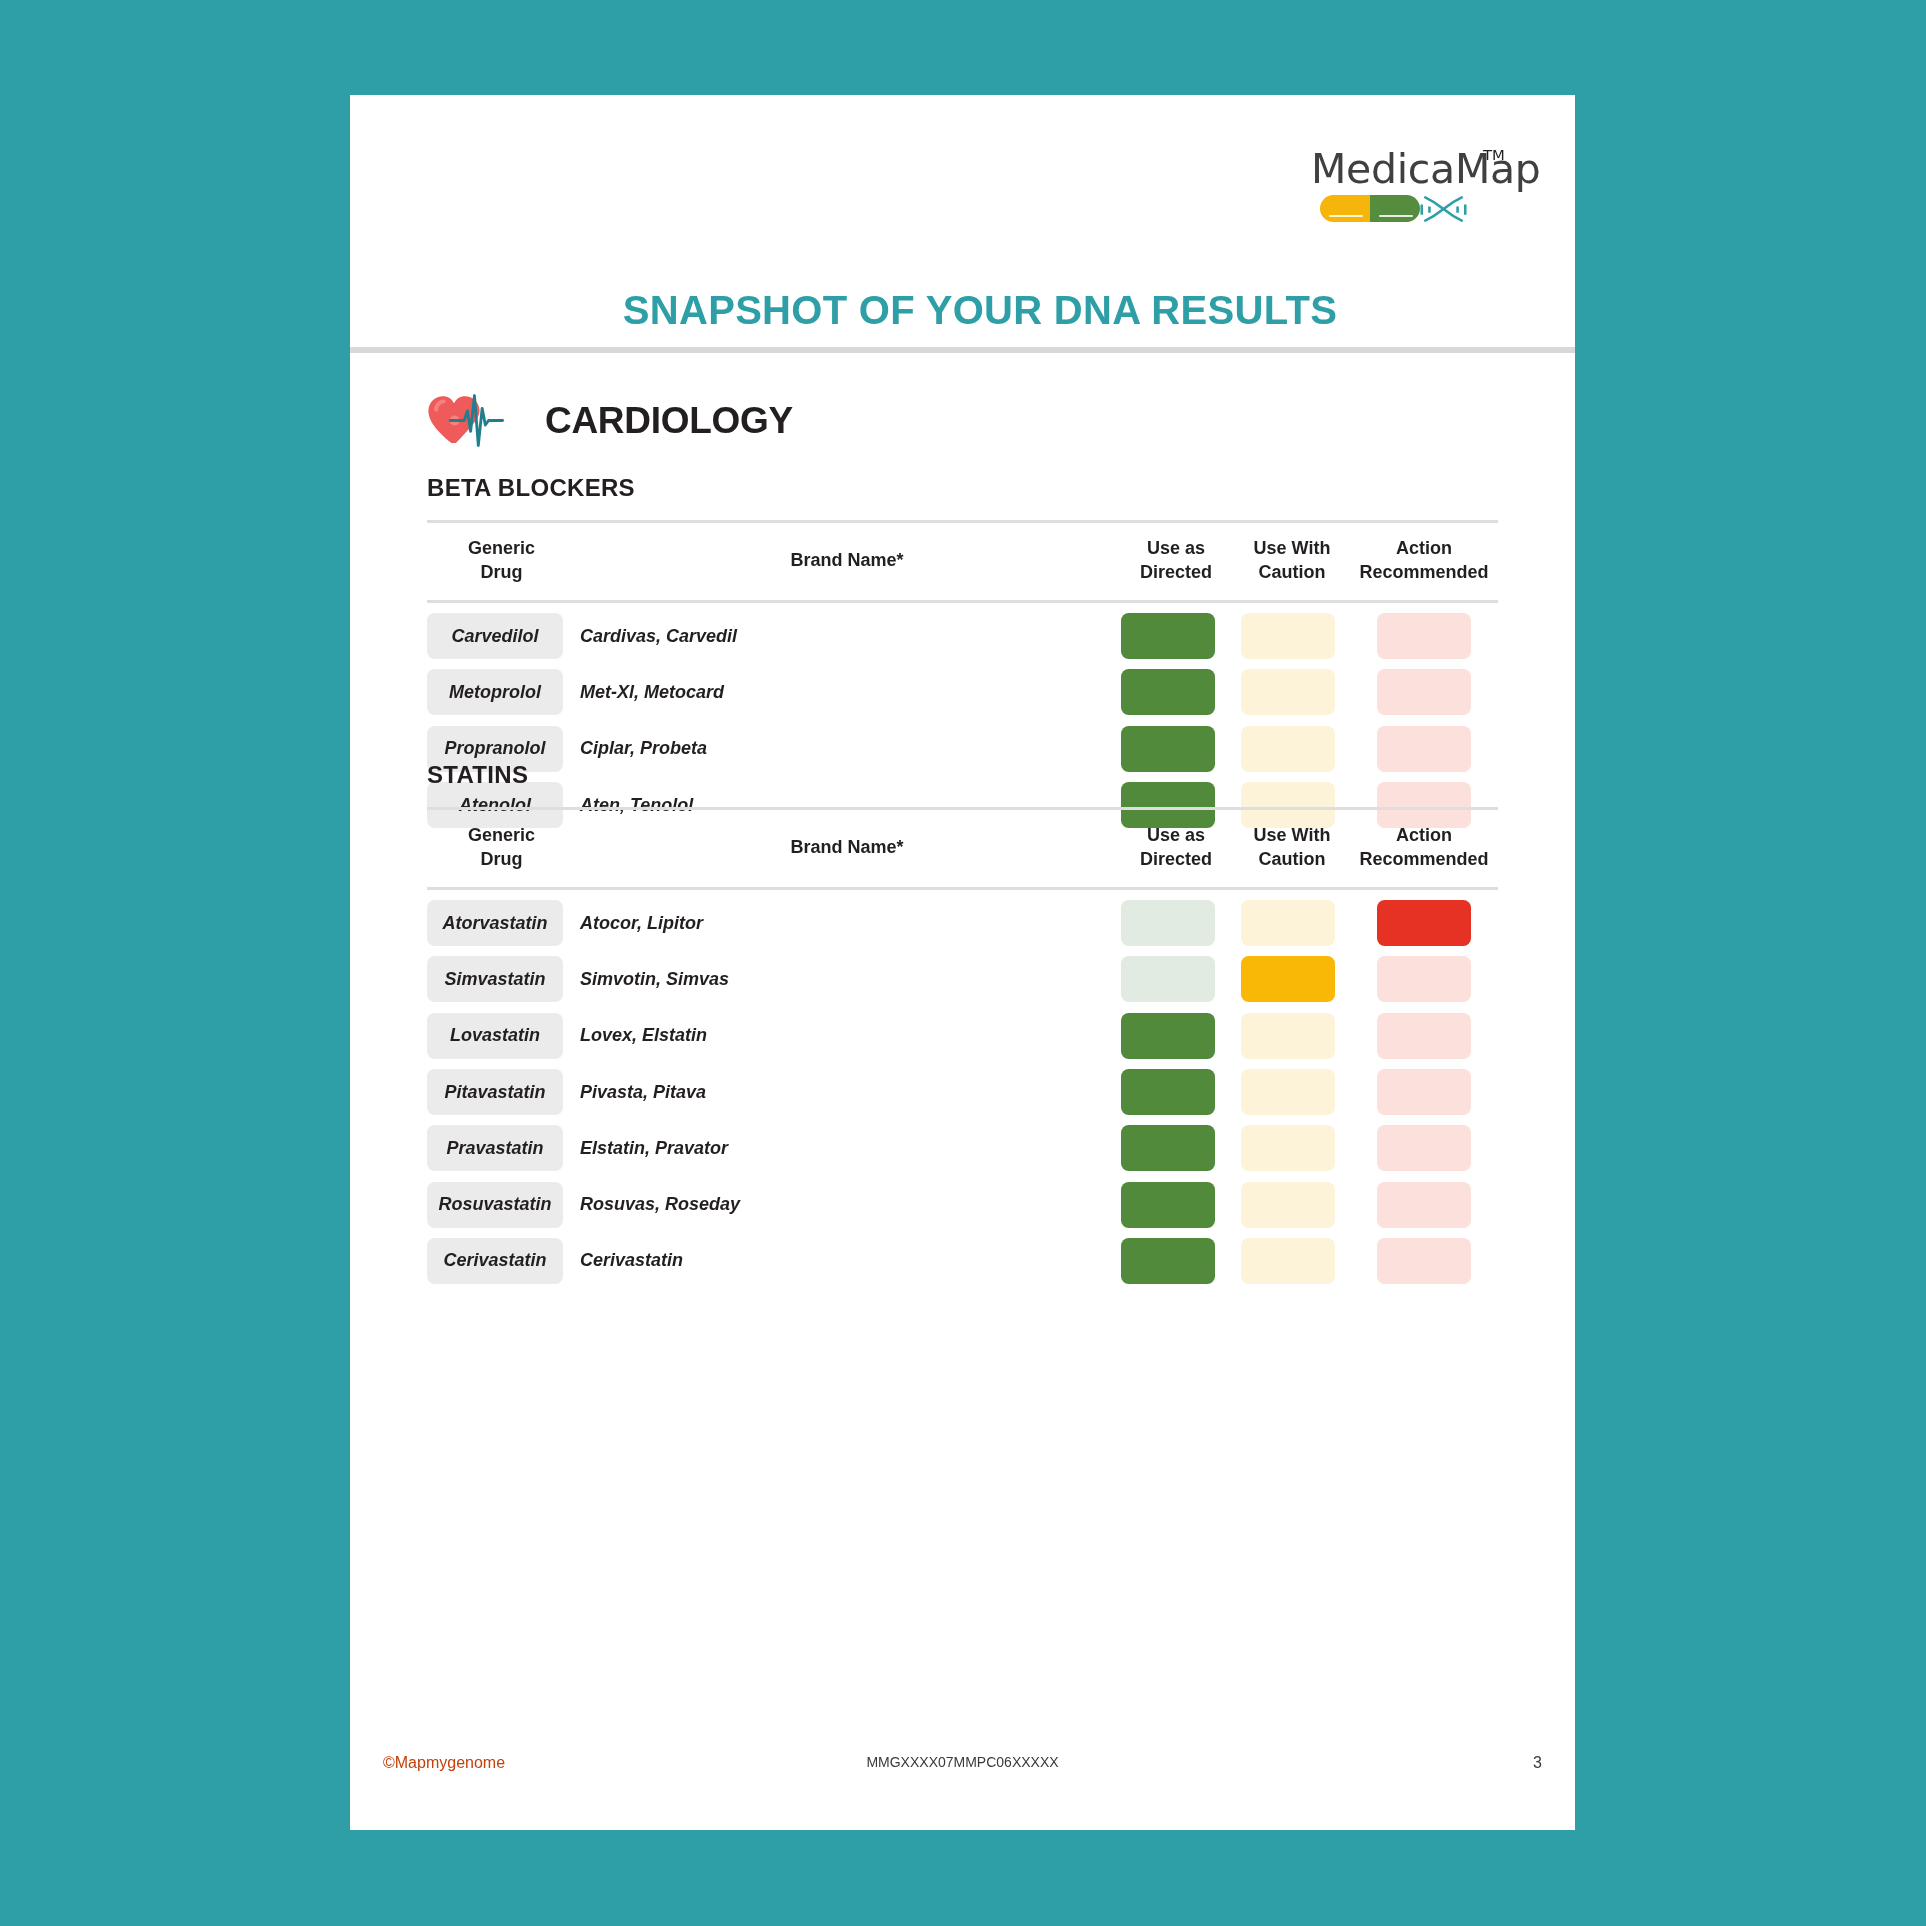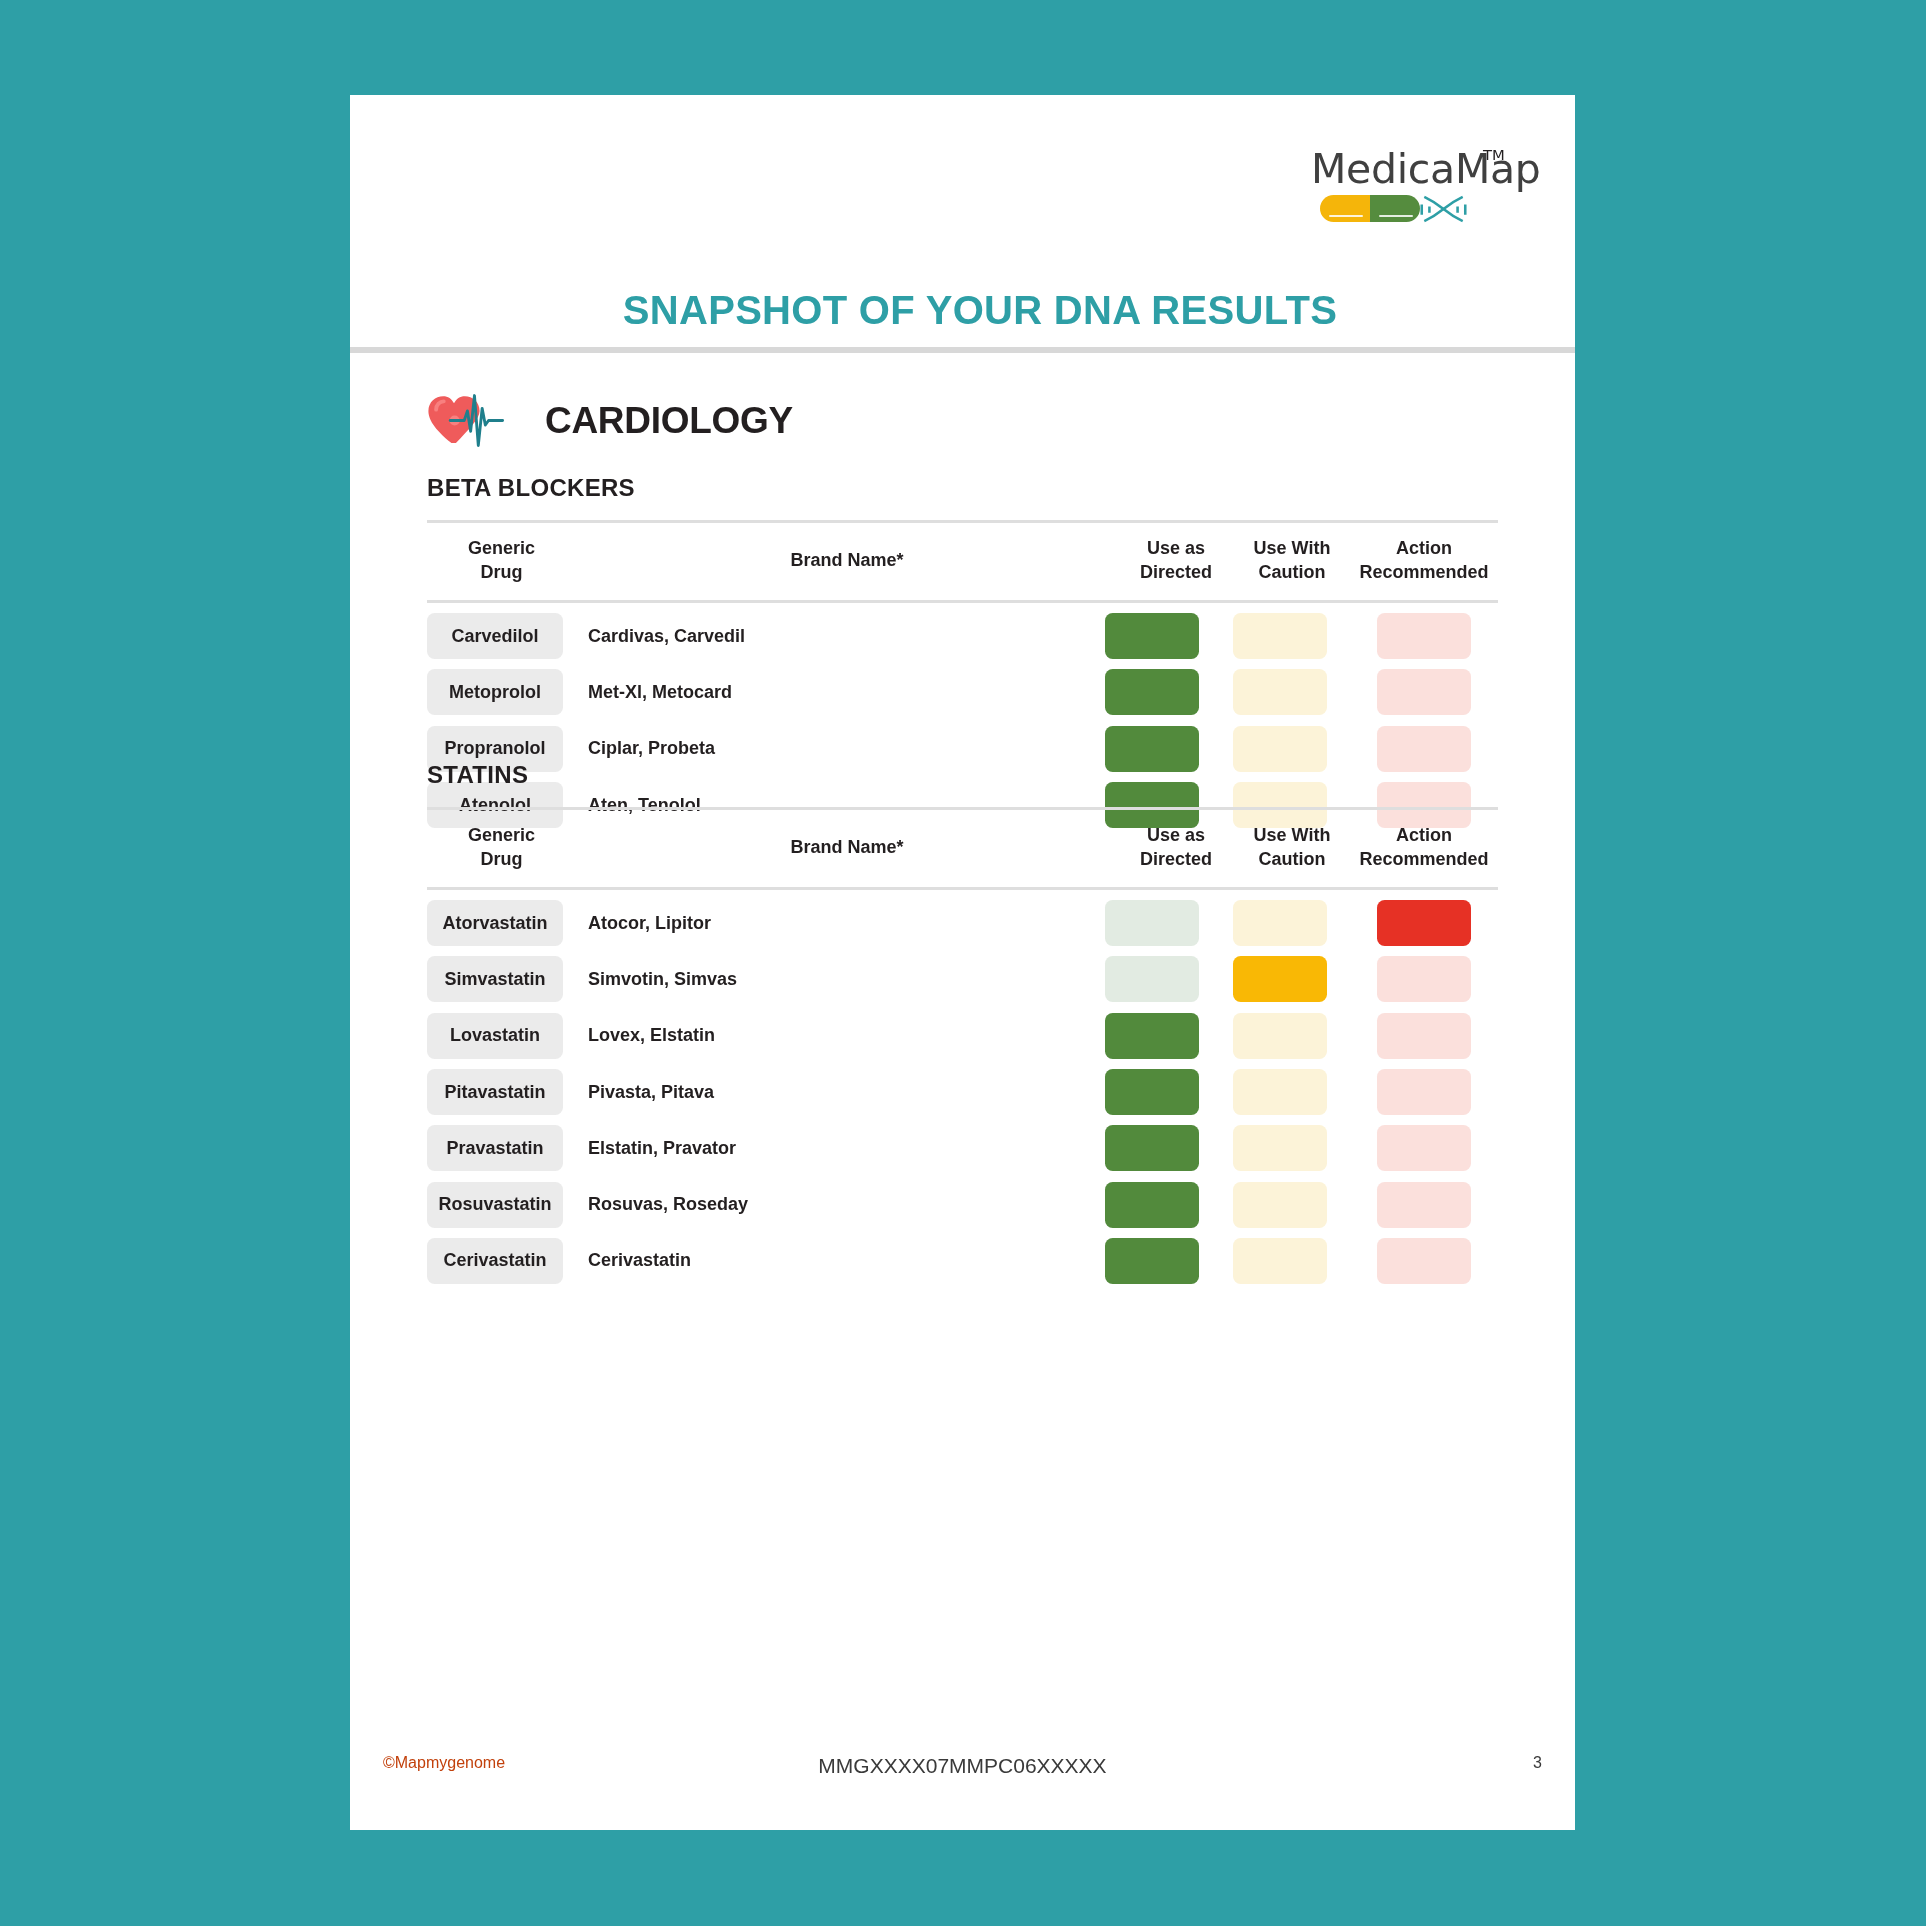--- a/index.html
+++ b/index.html
@@ -131,22 +131,23 @@
     font-weight: bold;
     color: #231f20;
     text-align: center;
     line-height: 1.32;
     align-self: center;
   }
 
   .trow {
     display: grid;
     grid-template-columns: 149px 1fr 149px 116px 116px 148px;
-    column-gap: 12px;
+    column-gap: 4px;
     margin-top: 10.3px;
+    font-style: italic;
   }
   .cell {
     height: 46px;
     border-radius: 7.7px;
     display: flex;
     align-items: center;
     justify-content: center;
     font-size: 18px;
     font-weight: bold;
     color: #231f20;
@@ -172,21 +173,21 @@
     position: absolute;
     left: 33px; top: 0;
     font-size: 16px;
     color: #c2410c;
     text-align: center;
   }
   .foot-center {
     position: absolute;
     left: 0; right: 0; top: 0;
     text-align: center;
-    font-size: 21px;
+    font-size: 14px;
     color: #3a3a3a;
   }
   .foot-right {
     position: absolute;
     right: 33px; top: 0;
     font-size: 16px;
     color: #3a3a3a;
   }
 </style>
 </head>

